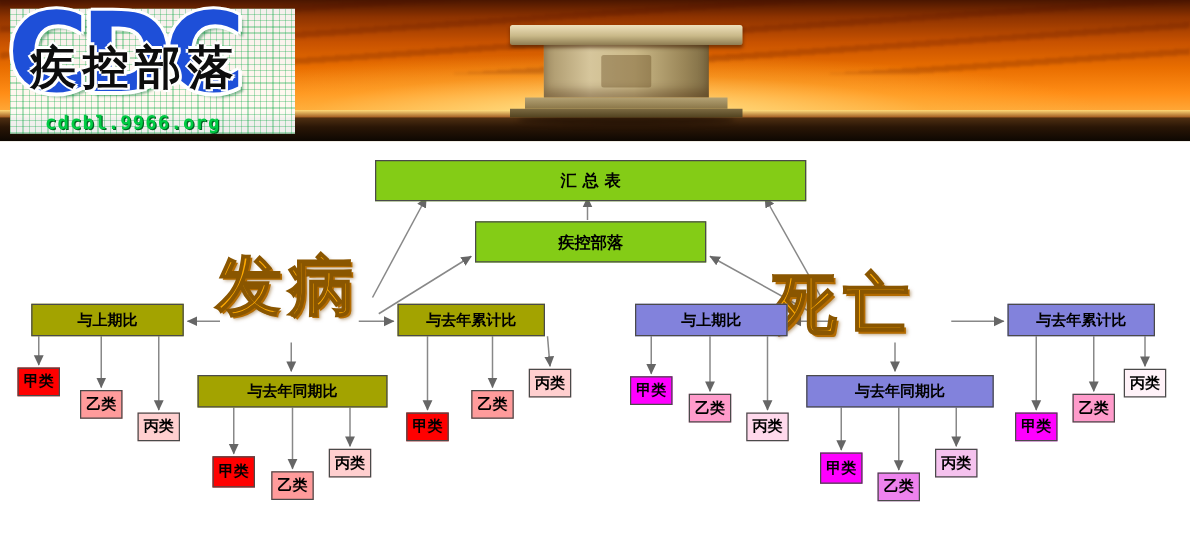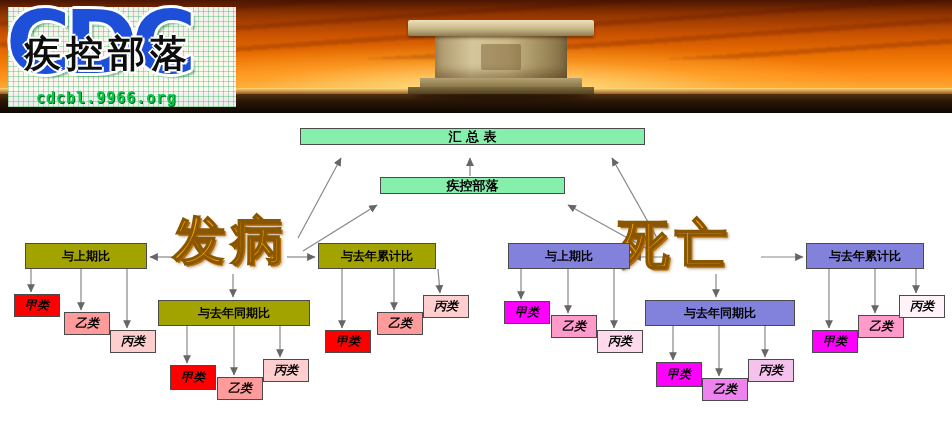--- a/index.html
+++ b/index.html
@@ -51,24 +51,24 @@
     text-shadow:-2px 0 0 #fff,2px 0 0 #fff,0 -2px 0 #fff,0 2px 0 #fff,2px 2px 0 #fff;}
   .logo-url{position:absolute;left:28px;top:82px;font:bold 15px "DejaVu Sans Mono","Liberation Mono",monospace;
     color:#00cc44;letter-spacing:1px;text-shadow:1px 1px 0 #006622;}
 
   
   .arrows{position:absolute;left:0;top:0;z-index:1;pointer-events:none;}
 
   .node{position:absolute;z-index:2;display:flex;align-items:center;justify-content:center;
     box-sizing:border-box;border:1px solid #4a4a4a;color:#000;
     font:bold 12px "DejaVu Sans","Liberation Sans",sans-serif;white-space:nowrap;}
-  .summary{background:#86efac;height:17px;font-size:13px;}
+  .summary{background:#84cc16;height:33px;font-size:13px;}
   .group-l{background:#a3a300;height:26px;}
   .group-r{background:#8282dc;height:26px;}
-  .cat{width:46px;height:23px;font-size:12px;font-style:italic;}
+  .cat{width:34px;height:23px;font-size:12px;}
   .la{background:#ff0000;}
   .lb{background:#ff9b9b;}
   .lc{background:#ffcfcf;}
   .ra{background:#ff00ff;}
   .rb{background:#ff9bcb;}
   .rbv{background:#ee82ee;}
   .rc{background:#ffd9ec;}
   .rcv{background:#f5c2ee;}
   .rcl{background:#fff2f8;}
 
@@ -148,21 +148,21 @@
 
     <line x1="829" y1="269" x2="829" y2="328"></line>
     <line x1="875" y1="269" x2="875" y2="313"></line>
     <line x1="916" y1="269" x2="916" y2="293"></line>
   </g>
 </svg>
 
 <div class="node summary" style="left:300px;top:128px;width:345px">汇 总 表</div>
 <div class="node summary" style="left:380px;top:177px;width:185px">疾控部落</div>
 
-<div class="wordart" style="left:173px;top:211px">发病</div>
+<div class="wordart" style="left:173px;top:200px">发病</div>
 <div class="wordart" style="left:617px;top:215px">死亡</div>
 
 <div class="node group-l" style="left:25px;top:243px;width:122px">与上期比</div>
 <div class="node cat la" style="left:14px;top:294px">甲类</div>
 <div class="node cat lb" style="left:64px;top:312px">乙类</div>
 <div class="node cat lc" style="left:110px;top:330px">丙类</div>
 
 <div class="node group-l" style="left:318px;top:243px;width:118px">与去年累计比</div>
 <div class="node cat la" style="left:325px;top:330px">甲类</div>
 <div class="node cat lb" style="left:377px;top:312px">乙类</div>

